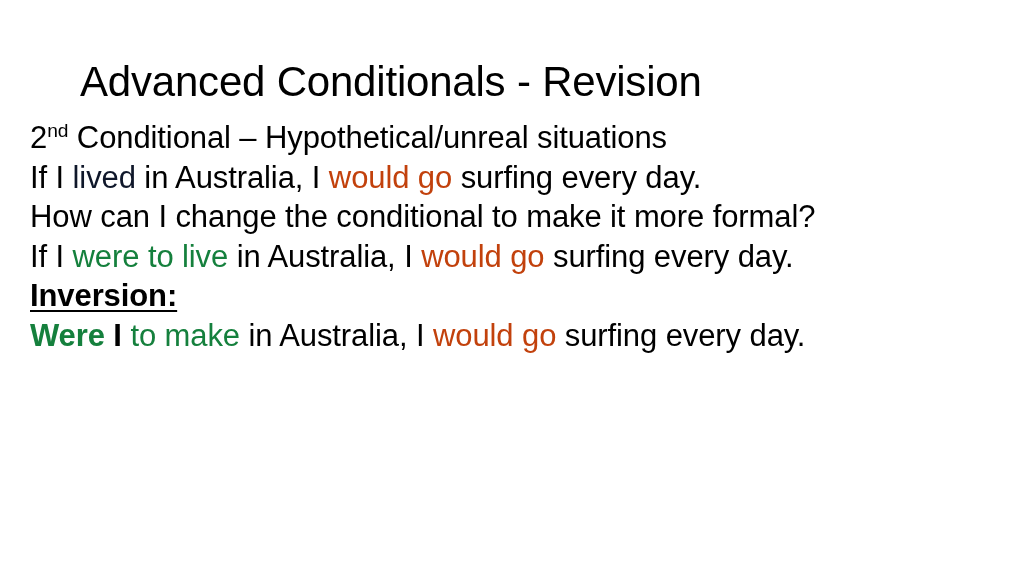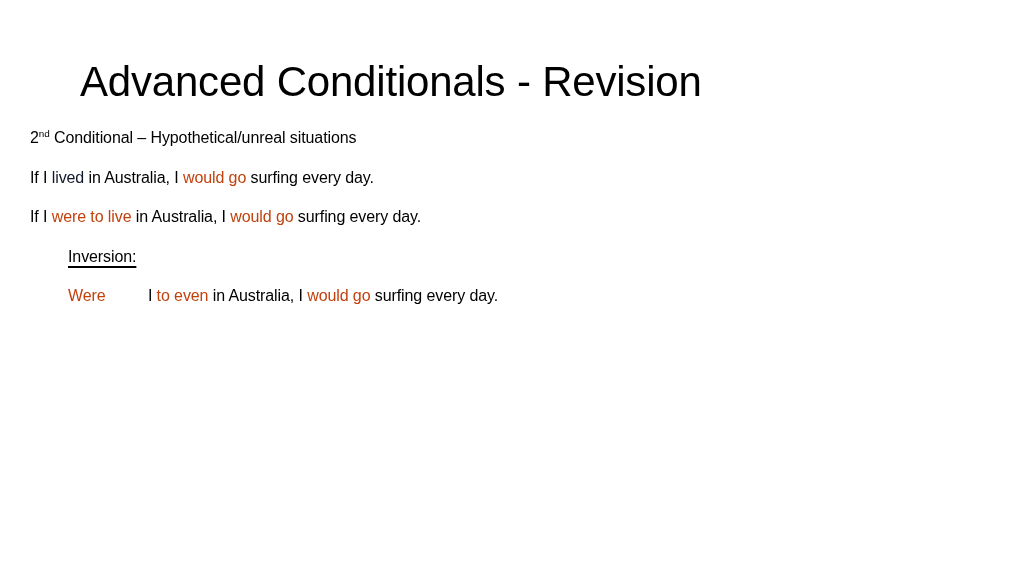--- a/index.html
+++ b/index.html
@@ -40,57 +40,58 @@
 
   
   .body-block {
     position: absolute;
     left: 30px;
     top: 118px;
     width: 980px;
   }
 
   .body-line {
-    font-size: 16px;
+    font-size: 31px;
     line-height: 39.5px;
     color: #000000;
     font-weight: 400;
     white-space: nowrap;
     letter-spacing: -0.1px;
   }
 
   .body-line sup {
     font-size: 0.62em;
     vertical-align: super;
     line-height: 0;
   }
 
   
   .run { }
   .run-red    { color: #0f172a; }
   .run-gold   { color: #c2410c; }
-  .run-green  { color: #c2410c; }
+  .run-green  { color: #15803d; }
   .run-black  { color: #000000; }
-  .run-bold   { font-weight: 400; margin-left: 38px; }
+  .run-bold   { font-weight: 700; }
 
   .heading-line {
     font-weight: 700;
     text-decoration: underline;
     text-underline-offset: 4px;
     text-decoration-thickness: 2px;
   }
 </style>
 </head>
 <body>
 
 <div class="slide">
 
   <div class="slide-title">Advanced Conditionals - Revision</div>
 
   <div class="body-block">
       <div class="body-line"><span class="run run-black">2</span><sup class="run run-black">nd</sup><span class="run run-black"> Conditional – Hypothetical/unreal situations</span></div>
       <div class="body-line"><span class="run run-black">If I </span><span class="run run-red">lived</span><span class="run run-black"> in Australia, I </span><span class="run run-gold">would go</span><span class="run run-black"> surfing every day.</span></div>
+      <div class="body-line"><span class="run run-black">How can I change the conditional to make it more formal?</span></div>
       <div class="body-line"><span class="run run-black">If I </span><span class="run run-green">were to live</span><span class="run run-black"> in Australia, I </span><span class="run run-gold">would go</span><span class="run run-black"> surfing every day.</span></div>
       <div class="body-line heading-line"><span class="run run-black run-bold">Inversion:</span></div>
-      <div class="body-line"><span class="run run-green run-bold">Were</span><span class="run run-black run-bold"> I</span><span class="run run-green"> to even</span><span class="run run-black"> in Australia, I </span><span class="run run-gold">would go</span><span class="run run-black"> surfing every day.</span></div>
+      <div class="body-line"><span class="run run-green run-bold">Were</span><span class="run run-black run-bold"> I</span><span class="run run-green"> to make</span><span class="run run-black"> in Australia, I </span><span class="run run-gold">would go</span><span class="run run-black"> surfing every day.</span></div>
     </div>
 
 </div>
 
 </body></html>

